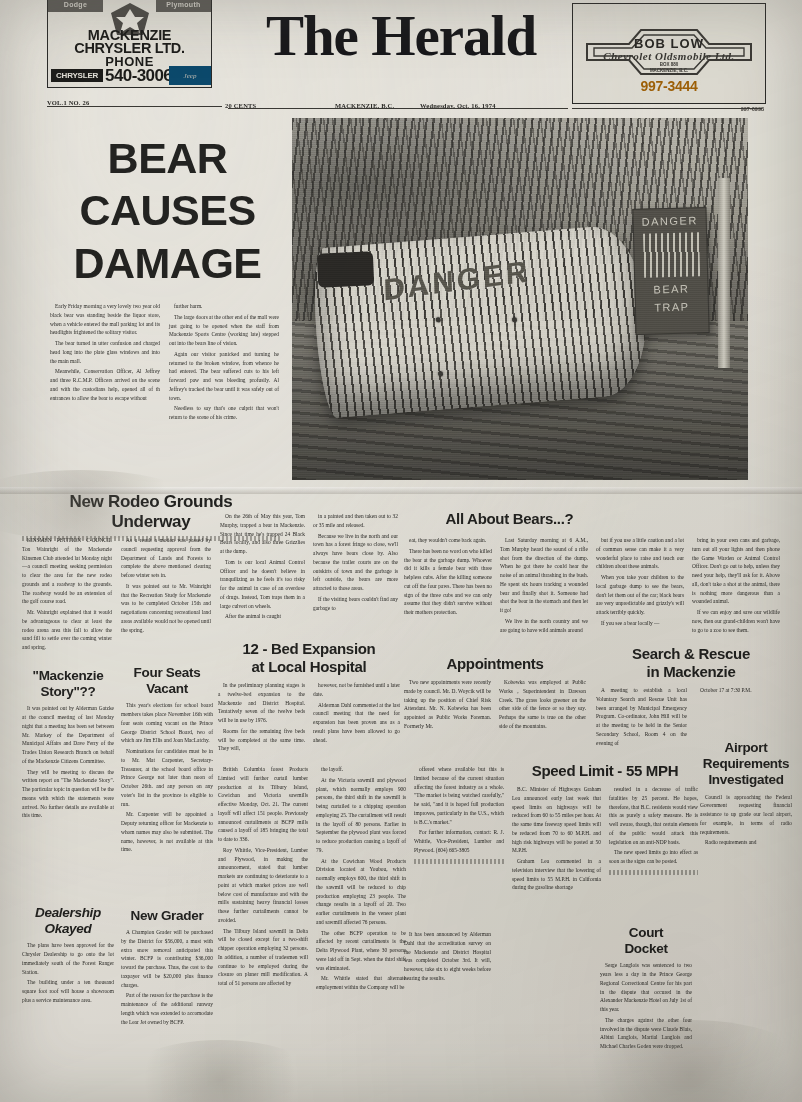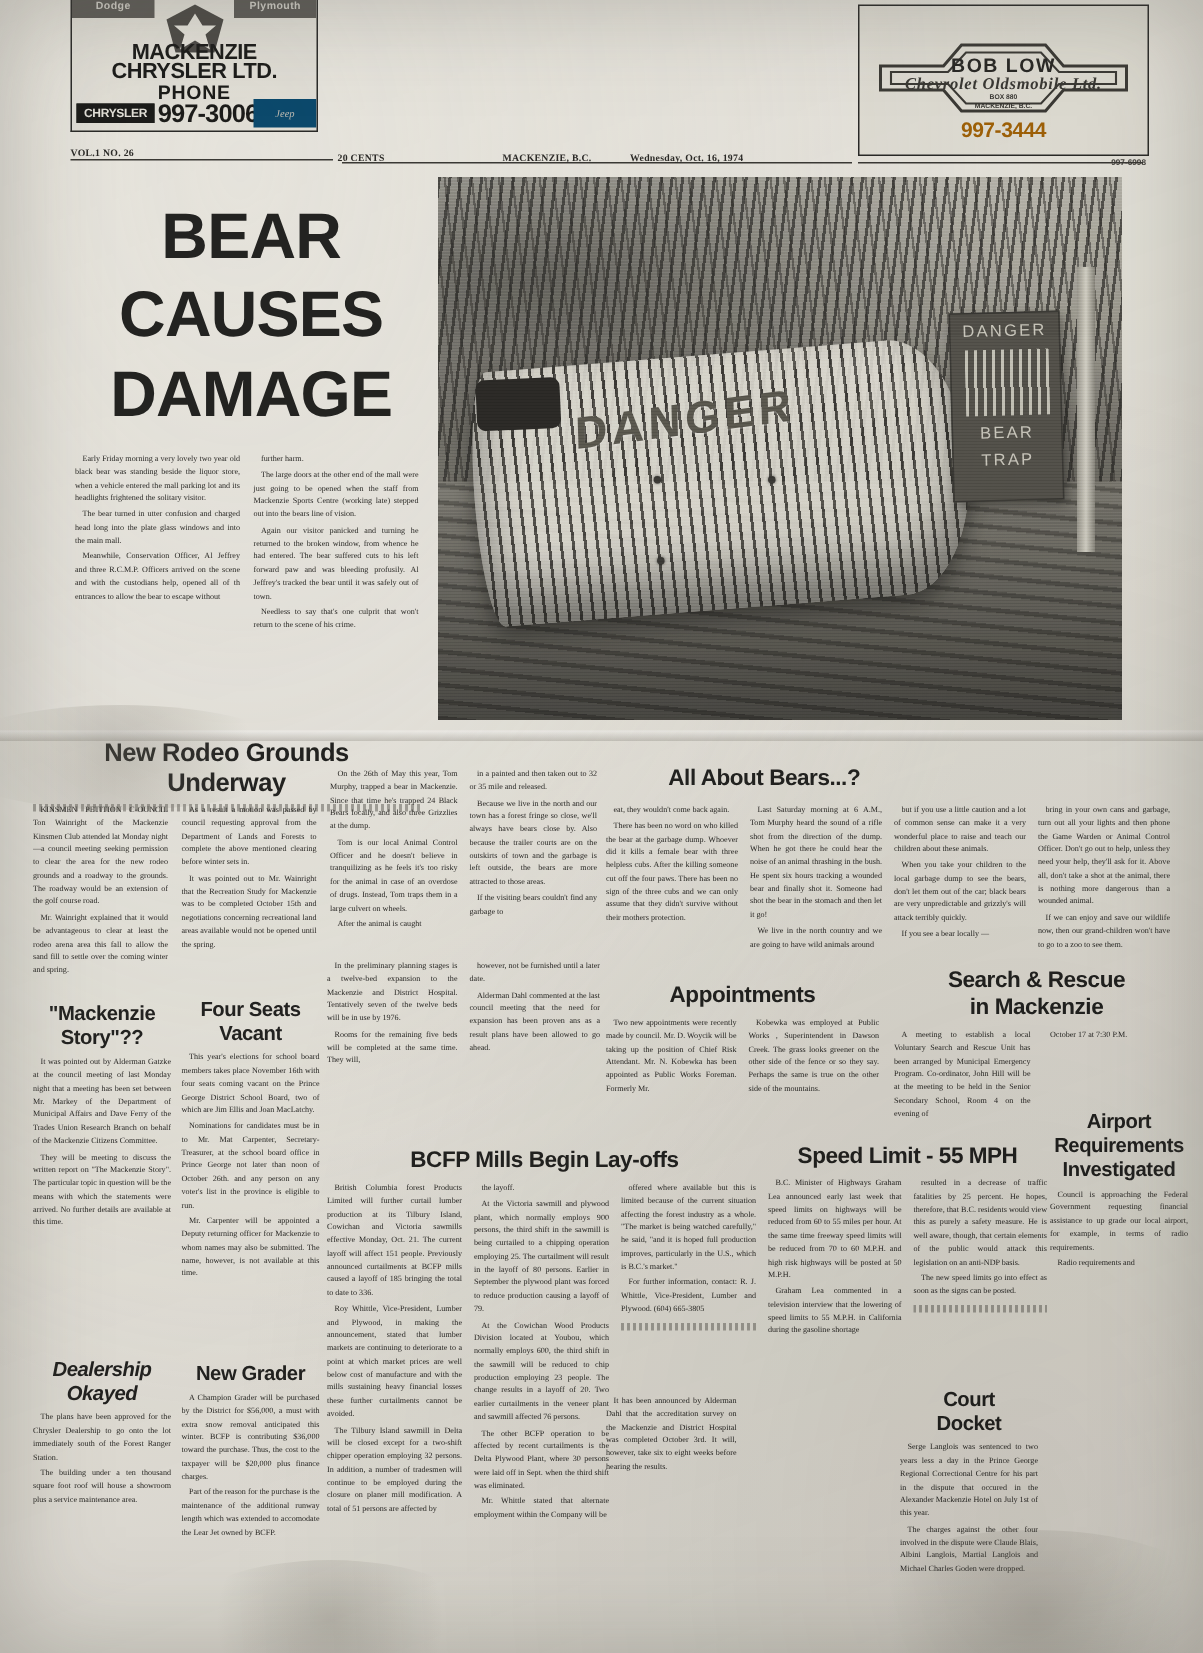--- a/index.html
+++ b/index.html
@@ -267,25 +267,26 @@
       </div>
       <svg class="pentastar" viewBox="0 0 40 34">
         <polygon points="20,1 39,11 33,33 7,33 1,11" fill="#4d4b47"></polygon>
         <polygon points="20,7 25,15 34,15 27,21 30,31 20,25 10,31 13,21 6,15 15,15" fill="#e6e4dd"></polygon>
       </svg>
       <div class="l1">MACKENZIE</div>
       <div class="l2">CHRYSLER  LTD.</div>
       <div class="l3">PHONE</div>
       <div class="phonerow">
         <div class="chrysbadge">CHRYSLER</div>
-        <div class="phonenum">997-3006</div>
+        <div class="phonenum">540-3006</div>
       </div>
       <div class="jeepchip">Jeep</div>
     </div>
 
+    <div class="nameplate">The Herald</div>
 
     <div class="ad-box ad-right">
       <svg class="bowtie" viewBox="0 0 172 56">
         <polygon points="4,20 46,20 58,6 114,6 126,20 168,20 168,36 126,36 114,50 58,50 46,36 4,36" fill="none" stroke="#3c3b37" stroke-width="2"></polygon>
         <polygon points="11,24 49,24 61,11 111,11 123,24 161,24 161,32 123,32 111,45 61,45 49,32 11,32" fill="none" stroke="#3c3b37" stroke-width="1.4"></polygon>
       </svg>
       <div class="bowtie-txt1">BOB LOW</div>
       <div class="bowtie-txt2">Chevrolet  Oldsmobile  Ltd.</div>
       <div class="bowtie-txt3" style="white-space:pre-line">BOX 880
 MACKENZIE, B.C.</div>
@@ -437,20 +438,22 @@
       <p>When you take your children to the local garbage dump to see the bears, don't let them out of the car; black bears are very unpredictable and grizzly's will attack terribly quickly.</p>
       <p>If you see a bear locally —</p>
     </div>
     <div class="col bodytext" style="width:88px">
       <p>bring in your own cans and garbage, turn out all your lights and then phone the Game Warden or Animal Control Officer. Don't go out to help, unless they need your help, they'll ask for it. Above all, don't take a shot at the animal, there is nothing more dangerous than a wounded animal.</p>
       <p>If we can enjoy and save our wildlife now, then our grand-children won't have to go to a zoo to see them.</p>
     </div>
   </div>
 
   <div style="position:absolute; left:218px; top:640px; width:182px;">
+    <div class="hdline h-lg" style="white-space:pre-line; margin-bottom:5px;">12 - Bed Expansion
+at Local Hospital</div>
     <div class="colwrap" style="position:relative; gap:8px;">
       <div class="col bodytext" style="width:87px">
         <p>In the preliminary planning stages is a twelve-bed expansion to the Mackenzie and District Hospital. Tentatively seven of the twelve beds will be in use by 1976.</p>
         <p>Rooms for the remaining five beds will be completed at the same time. They will,</p>
       </div>
       <div class="col bodytext" style="width:87px">
         <p>however, not be furnished until a later date.</p>
         <p>Alderman Dahl commented at the last council meeting that the need for expansion has been proven ans as a result plans have been allowed to go ahead.</p>
       </div>
     </div>
@@ -476,21 +479,20 @@
         <p>A meeting to establish a local Voluntary Search and Rescue Unit has been arranged by Municipal Emergency Program. Co-ordinator, John Hill will be at the meeting to be held in the Senior Secondary School, Room 4 on the evening of</p>
         <p></p>
       </div>
       <div class="col bodytext" style="width:91px">
         <p>October 17 at 7:30 P.M.</p>
       </div>
     </div>
   </div>
 
   <div style="position:absolute; left:218px; top:765px; width:290px;">
-    <div class="hdline h-lg" style="margin-bottom:5px;">BCFP Mills  Begin Lay-offs</div>
     <div class="colwrap" style="position:relative; gap:8px;">
       <div class="col bodytext" style="width:90px">
         <p>British Columbia forest Products Limited will further curtail lumber production at its Tilbury Island, Cowichan and Victoria sawmills effective Monday, Oct. 21. The current layoff will affect 151 people. Previously announced curtailments at BCFP mills caused a layoff of 185 bringing the total to date to 336.</p>
         <p>Roy Whittle, Vice-President, Lumber and Plywood, in making the announcement, stated that lumber markets are continuing to deteriorate to a point at which market prices are well below cost of manufacture and with the mills sustaining heavy financial losses these further curtailments cannot be avoided.</p>
         <p>The Tilbury Island sawmill in Delta will be closed except for a two-shift chipper operation employing 32 persons. In addition, a number of tradesmen will continue to be employed during the closure on planer mill modification. A total of 51 persons are affected by</p>
       </div>
       <div class="col bodytext" style="width:90px">
         <p>the layoff.</p>
         <p>At the Victoria sawmill and plywood plant, which normally employs 900 persons, the third shift in the sawmill is being curtailed to a chipping operation employing 25. The curtailment will result in the layoff of 80 persons. Earlier in September the plywood plant was forced to reduce production causing a layoff of 79.</p>
         <p>At the Cowichan Wood Products Division located at Youbou, which normally employs 600, the third shift in the sawmill will be reduced to chip production employing 23 people. The change results in a layoff of 20. Two earlier curtailments in the veneer plant and sawmill affected 76 persons.</p>

